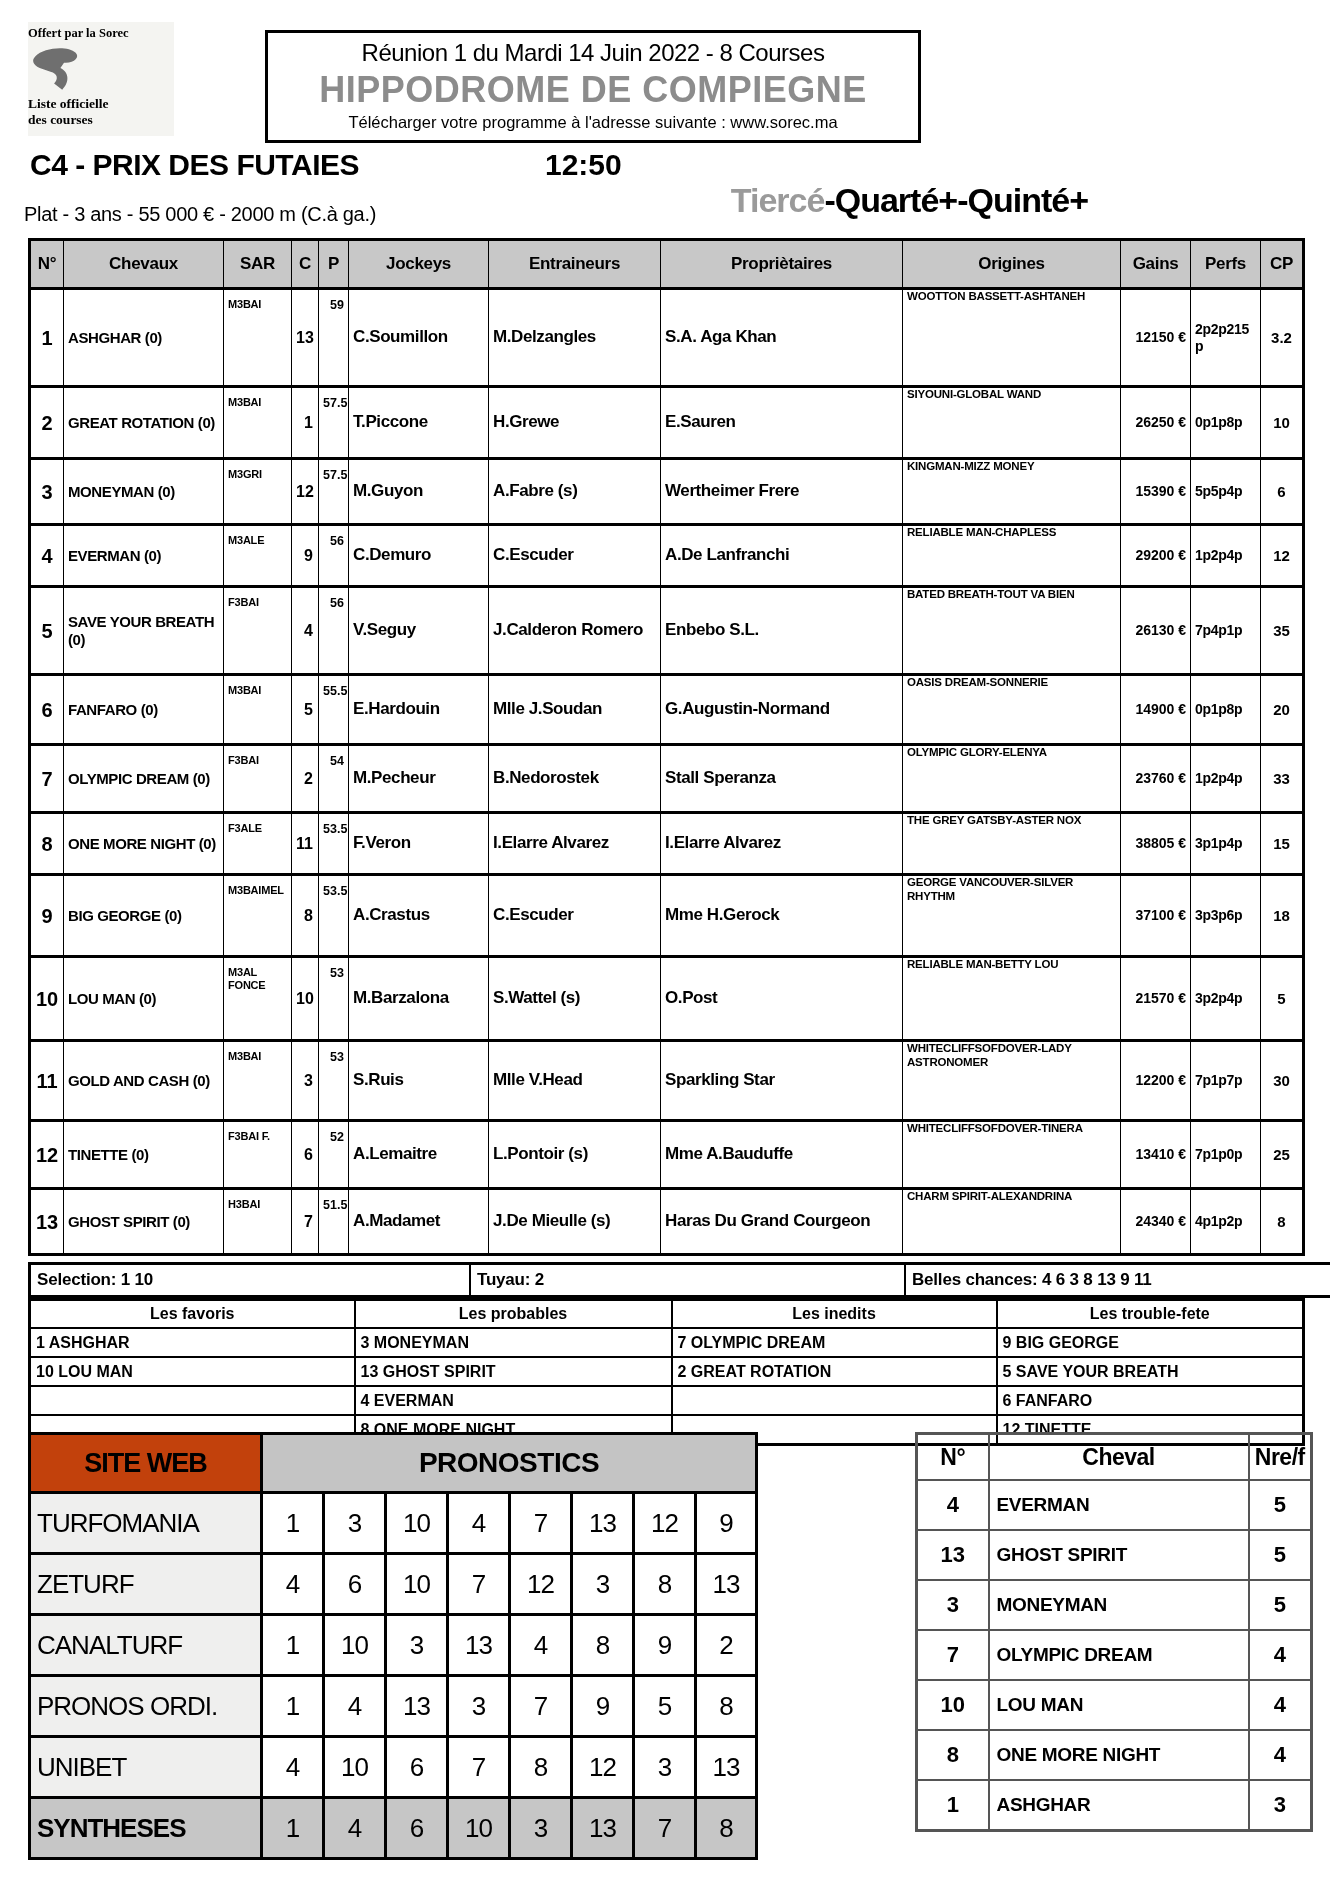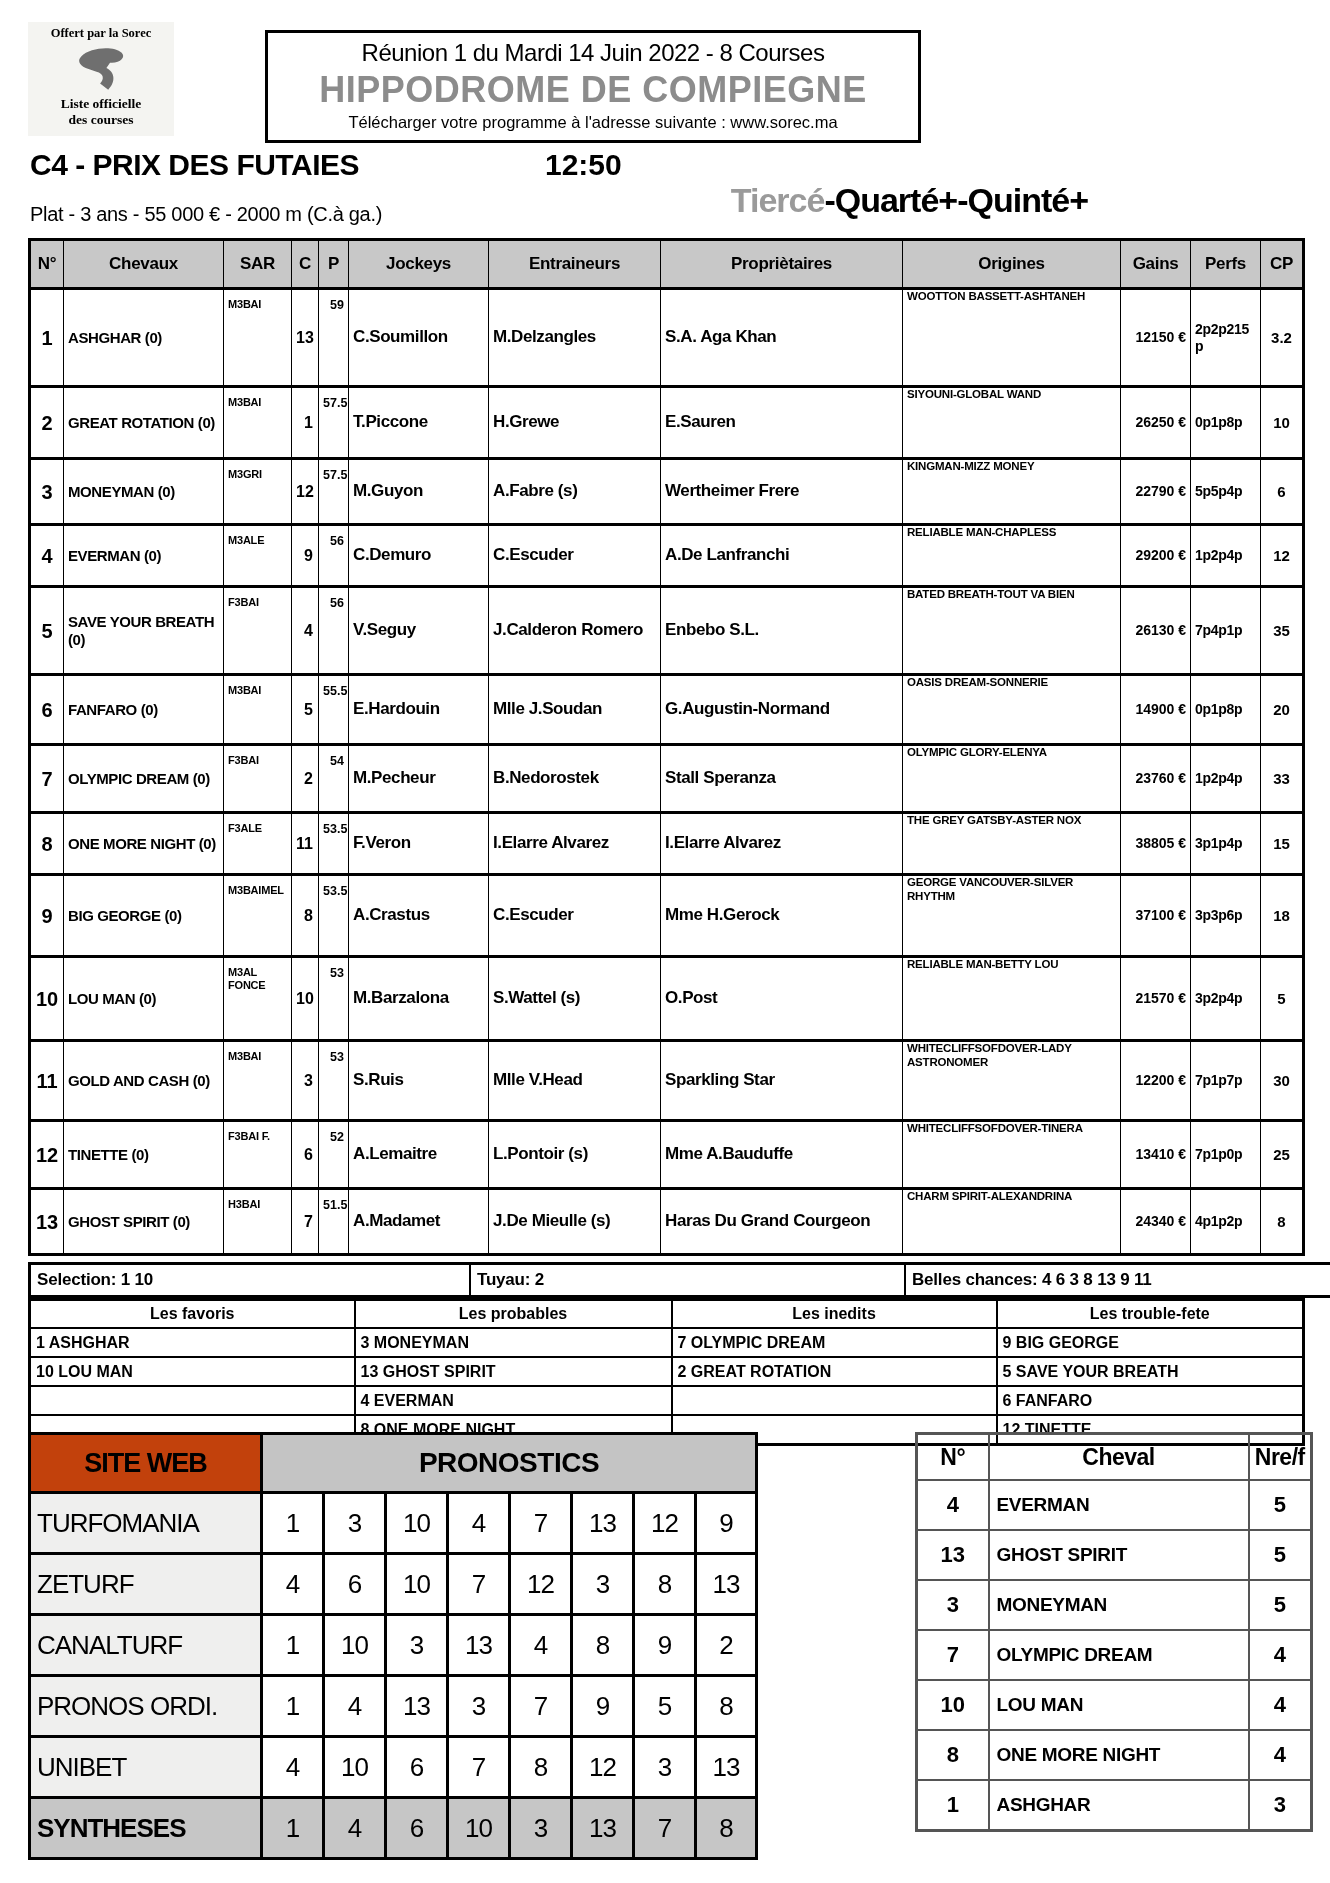--- a/index.html
+++ b/index.html
@@ -5,38 +5,38 @@
   html,body{margin:0;padding:0;}
   body{
     width:1330px;height:1883px;position:relative;background:#fff;color:#000;
     font-family:"Liberation Sans", sans-serif;
     -webkit-font-smoothing:antialiased;
   }
   .abs{position:absolute;}
 
   
   .logo-box{left:28px;top:22px;width:146px;height:114px;background:#f4f4f1;
-    text-align:center;font-family:"Liberation Serif", serif;font-weight:bold;}
+    text-align:left;font-family:"Liberation Serif", serif;font-weight:bold;}
   .logo-top{font-size:12.5px;padding-top:4px;}
   .logo-horse{height:54px;margin:1px auto 0;}
   .logo-bottom{font-size:13.5px;line-height:1.15;}
 
   
   .hdr-box{left:265px;top:30px;width:650px;border:3px solid #000;text-align:center;
     padding:6px 0 8px;background:#fff;}
   .hdr-line1{font-size:24px;font-weight:normal;letter-spacing:-0.5px;}
   .hdr-line2{font-size:36px;font-weight:bold;color:#8c8c8c;letter-spacing:0.5px;margin-top:2px;}
   .hdr-line3{font-size:16.5px;margin-top:2px;}
 
   
   .race-title{left:30px;top:148px;font-size:30px;font-weight:bold;letter-spacing:-0.5px;}
   .race-time{left:545px;top:148px;font-size:30px;font-weight:bold;}
   .race-bets{right:242px;top:181px;font-size:34px;font-weight:bold;letter-spacing:-1px;white-space:nowrap;}
   .bet-gray{color:#9a9a9a;}
-  .race-cond{left:30px;top:203px;font-size:20px;letter-spacing:-0.3px;}
+  .race-cond{left:24px;top:203px;font-size:20px;letter-spacing:-0.3px;}
 
   
   table.t{border-collapse:collapse;table-layout:fixed;}
   table.t td, table.t th{overflow:hidden;}
 
   
   .runners{left:28px;top:238px;width:1274px;border:3px solid #000;}
   .runners th{background:#c8c8c8;border:1px solid #000;border-bottom:3px solid #000;
     font-size:17px;font-weight:bold;height:44px;letter-spacing:-0.3px;}
   .runners td{border-style:solid;border-color:#000;border-width:3px 1px;padding:2px 4px;
@@ -172,21 +172,21 @@
       <tr style="height: 66px;">
         <td class="c-num">3</td>
         <td class="c-cheval">MONEYMAN (0)</td>
         <td class="c-sar">M3GRI</td>
         <td class="c-c">12</td>
         <td class="c-p">57.5</td>
         <td class="c-jockey">M.Guyon</td>
         <td class="c-entr">A.Fabre (s)</td>
         <td class="c-prop">Wertheimer  Frere</td>
         <td class="c-orig">KINGMAN-MIZZ MONEY</td>
-        <td class="c-gains">22790 €</td>
+        <td class="c-gains">15390 €</td>
         <td class="c-perfs">5p5p4p</td>
         <td class="c-cp">6</td>
       </tr>
       <tr style="height: 62px;">
         <td class="c-num">4</td>
         <td class="c-cheval">EVERMAN (0)</td>
         <td class="c-sar">M3ALE</td>
         <td class="c-c">9</td>
         <td class="c-p">56</td>
         <td class="c-jockey">C.Demuro</td>

